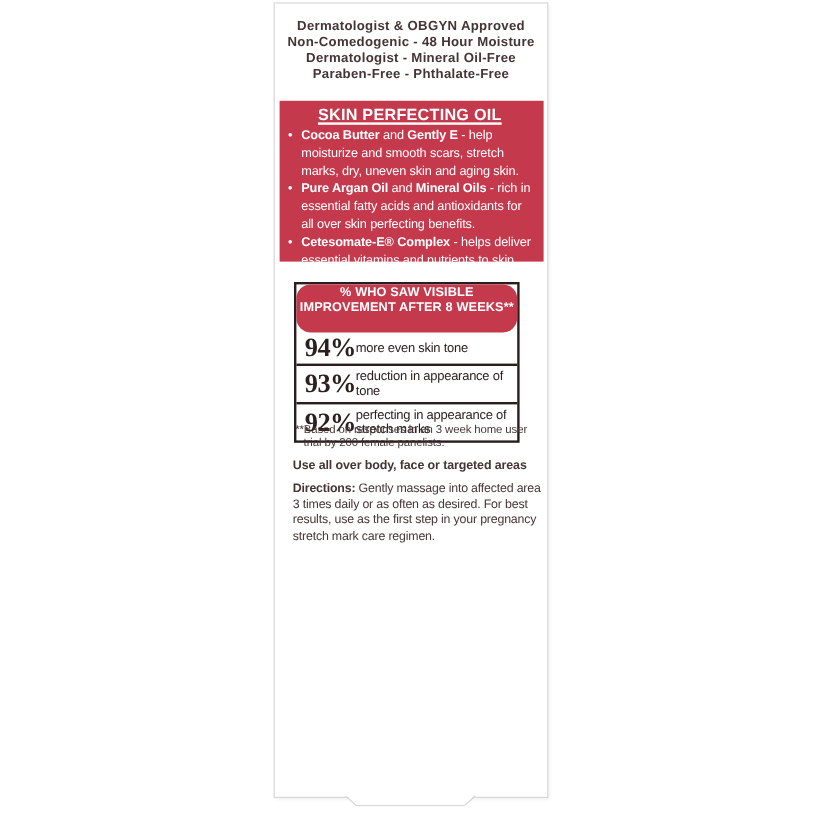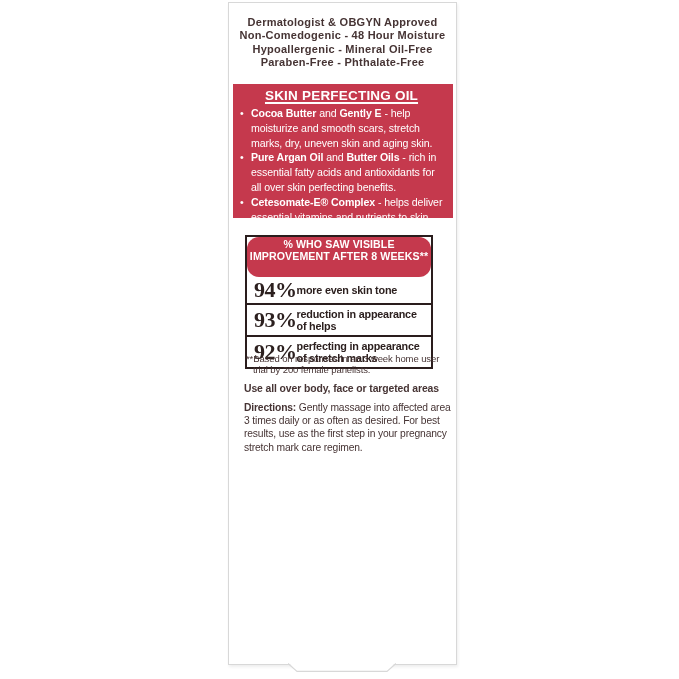--- a/index.html
+++ b/index.html
@@ -57,21 +57,21 @@
   .rrow + .rrow{border-top:2px solid var(--tbl-border);}
   .rrow-1{min-height:25px;}
   .rrow-2{min-height:31px;}
   .rrow-3{min-height:29px;justify-content:space-between;}
   .rval{
     flex:0 0 46px;padding-left:7px;
     font-family:"Liberation Serif",serif;font-weight:bold;font-size:22px;
     color:var(--ink-dark);letter-spacing:-0.5px;
   }
   .rlabel{
-    flex:1;font-weight:bold;font-size:10.8px;line-height:12px;
+    flex:1;font-weight:normal;font-size:10.8px;line-height:12px;
     letter-spacing:-0.2px;color:var(--ink-dark);padding:3px 2px 3px 0;
   }
 
   .footnote{
     position:absolute;left:17px;top:351px;width:198px;
     font-size:9.5px;line-height:10.6px;letter-spacing:-0.1px;color:var(--ink);
     padding-left:7px;text-indent:-7px;
   }
   .usage{
     position:absolute;left:15px;top:380px;width:210px;
@@ -87,49 +87,49 @@
 </style>
 </head>
 <body>
 
 <div class="canvas">
   <div class="label">
 
     <div class="claims">
       <div>Dermatologist &amp; OBGYN Approved</div>
       <div>Non-Comedogenic - 48 Hour Moisture</div>
-      <div>Hypoallergenic - Mineral Oil-Free</div>
+      <div>Dermatologist - Mineral Oil-Free</div>
       <div>Paraben-Free - Phthalate-Free</div>
     </div>
 
     <div class="benefits">
       <div class="benefits-title">SKIN PERFECTING OIL</div>
       <div class="bullet">
         <span class="dot">•</span><span class="b">Cocoa Butter</span><span> and </span><span class="b">Gently E</span><span> - help moisturize and smooth scars, stretch marks, dry, uneven skin and aging skin.</span>
       </div>
       <div class="bullet">
-        <span class="dot">•</span><span class="b">Pure Argan Oil</span><span> and </span><span class="b">Butter Oils</span><span> - rich in essential fatty acids and antioxidants for all over skin perfecting benefits.</span>
+        <span class="dot">•</span><span class="b">Pure Argan Oil</span><span> and </span><span class="b">Mineral Oils</span><span> - rich in essential fatty acids and antioxidants for all over skin perfecting benefits.</span>
       </div>
       <div class="bullet">
         <span class="dot">•</span><span class="b">Cetesomate-E® Complex</span><span></span><span class="b"></span><span> - helps deliver essential vitamins and nutrients to skin.</span>
       </div>
     </div>
 
     <div class="rtable">
       <div class="rhead">
         <div>% WHO SAW VISIBLE</div>
         <div>IMPROVEMENT AFTER 8 WEEKS**</div>
       </div>
       <div class="rrow rrow-1">
         <span class="rval">94%</span>
         <span class="rlabel">more even skin tone</span>
       </div>
       <div class="rrow rrow-2">
         <span class="rval">93%</span>
-        <span class="rlabel">reduction in appearance of helps</span>
+        <span class="rlabel">reduction in appearance of tone</span>
       </div>
       <div class="rrow rrow-3">
         <span class="rval">92%</span>
         <span class="rlabel">perfecting in appearance of stretch marks</span>
       </div>
     </div>
 
     <div class="footnote">**Based on responses in an 3 week home user trial by 200 female panelists.</div>
 
     <div class="usage">Use all over body, face or targeted areas</div>

